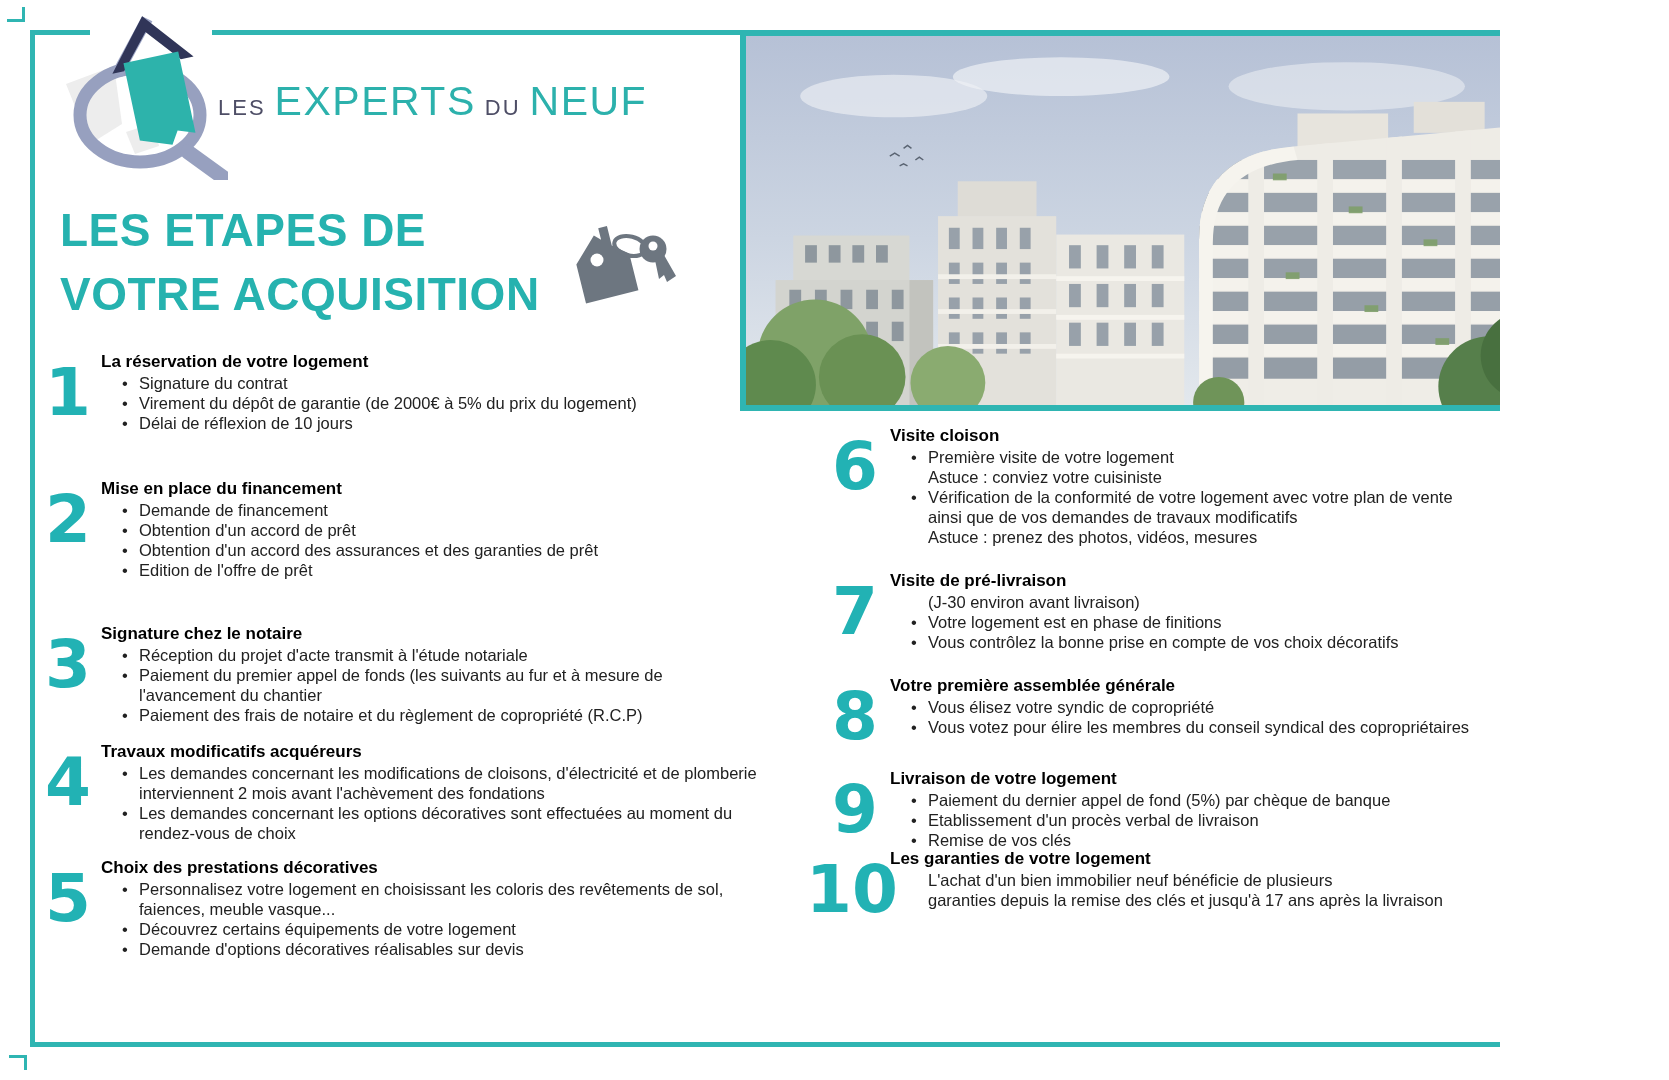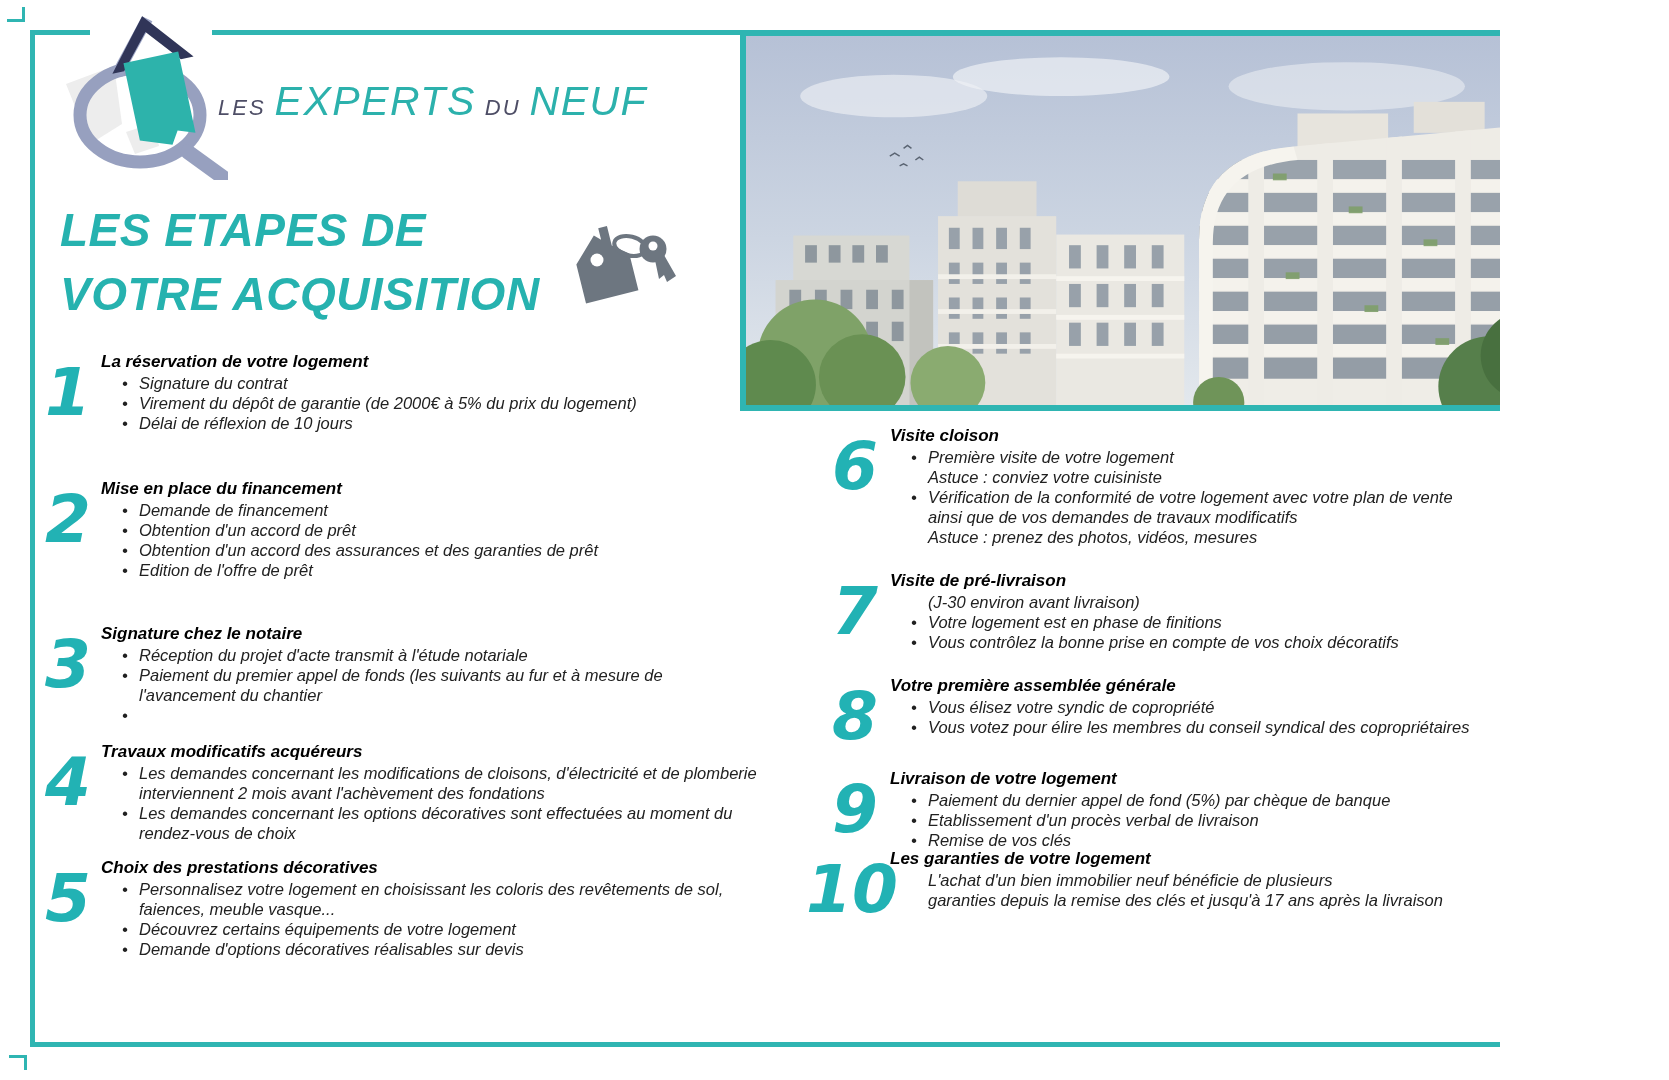--- a/index.html
+++ b/index.html
@@ -1,17 +1,17 @@
 <!DOCTYPE html>
 <html><head>
 <meta charset="utf-8">
 <style>
   html,body{margin:0;padding:0;background:#fff;}
   #canvas{position:relative;width:1500px;height:1080px;background:#ffffff;overflow:hidden;
-          font-family:"Liberation Sans",sans-serif;font-style:italic;}
+          font-family:"Liberation Sans",sans-serif;}
 
   
   .frame{position:absolute;left:30px;top:30px;width:1609px;height:1017px;
          border:5px solid #2fb5b2;box-sizing:border-box;}
   .corner{position:absolute;width:18px;height:15px;box-sizing:border-box;}
   .corner.tl{left:7px;top:7px;border-right:3px solid #2fb5b2;border-bottom:3px solid #2fb5b2;}
   .corner.tr{left:1644px;top:9px;border-left:3px solid #2fb5b2;border-bottom:3px solid #2fb5b2;}
   .corner.bl{left:9px;top:1055px;border-right:3px solid #2fb5b2;border-top:3px solid #2fb5b2;}
   .corner.br{left:1646px;top:1057px;border-left:3px solid #2fb5b2;border-top:3px solid #2fb5b2;}
 
@@ -285,20 +285,21 @@
           <div class="step-item">
             <span class="dot">•</span>
             <span class="itxt">Réception du projet d'acte transmit à l'étude notariale</span>
           </div>
           <div class="step-item">
             <span class="dot">•</span>
             <span class="itxt">Paiement du premier appel de fonds (les suivants au fur et à mesure de l'avancement du chantier</span>
           </div>
           <div class="step-item">
             <span class="dot">•</span>
+            <span class="itxt">Paiement des frais de notaire et du règlement de copropriété (R.C.P)</span>
           </div>
         </div>
       </div>
       <div class="step step-s4 col-left">
         <div class="step-number">4</div>
         <div class="step-body">
           <div class="step-heading">Travaux modificatifs acquéreurs</div>
           <div class="step-item">
             <span class="dot">•</span>
             <span class="itxt">Les demandes concernant les modifications de cloisons, d'électricité et de plomberie interviennent 2 mois avant l'achèvement des fondations</span>

